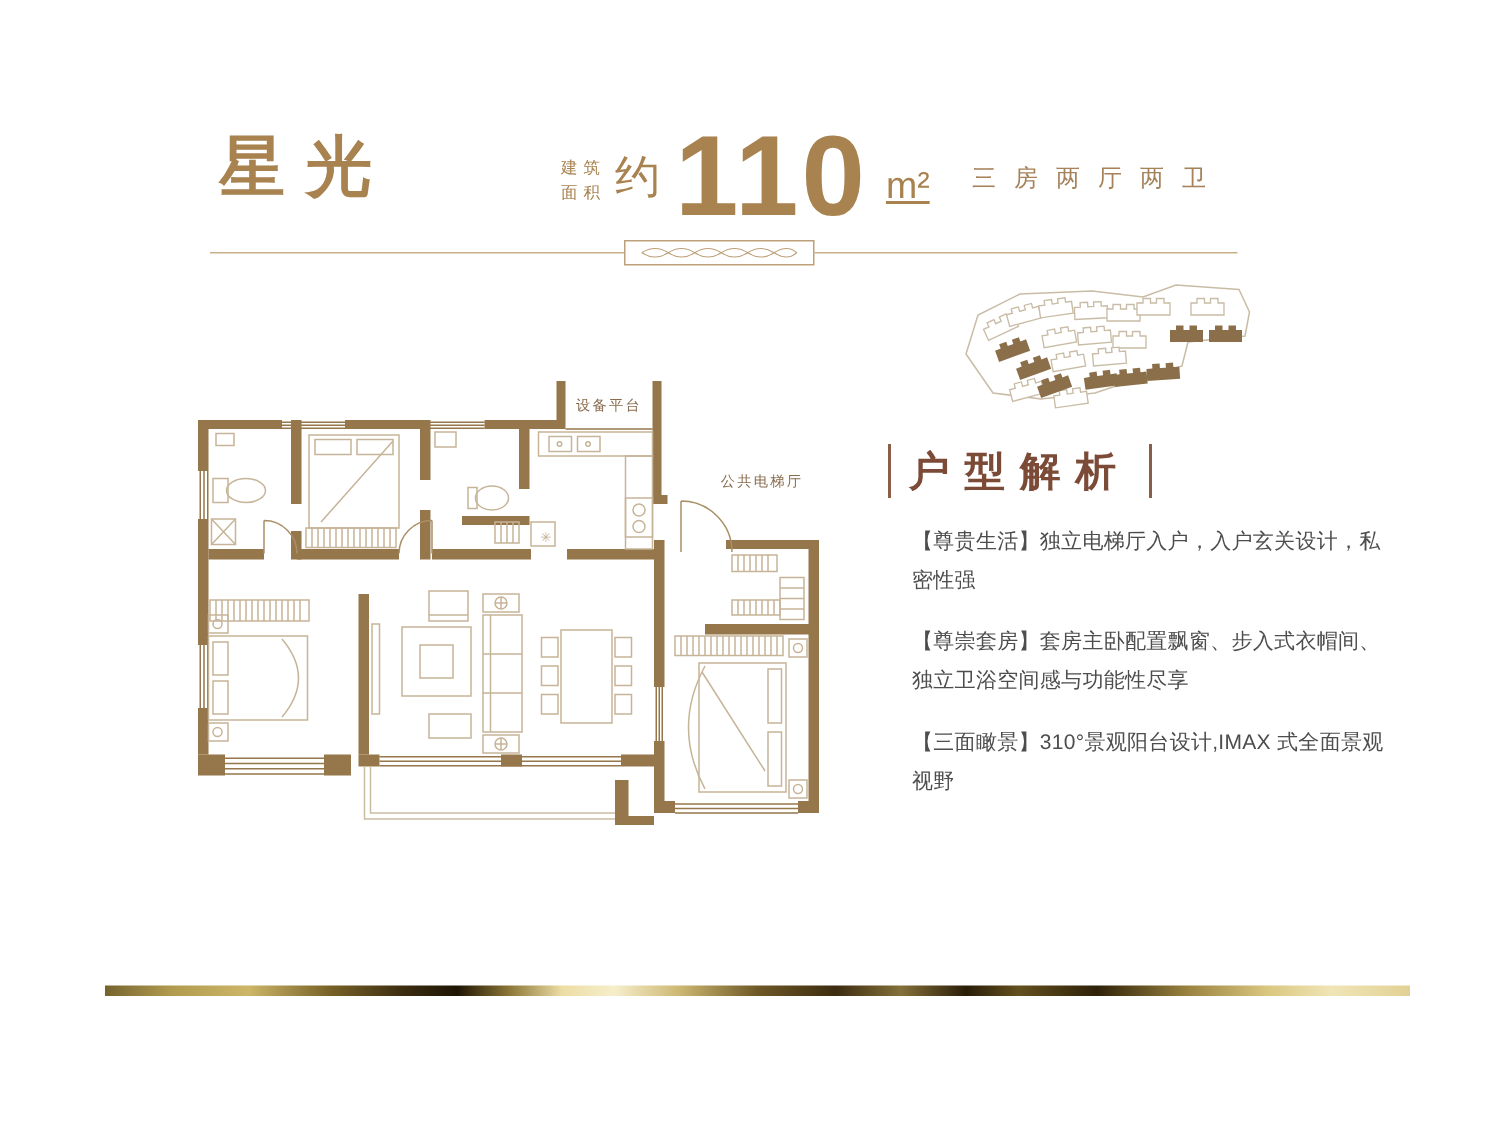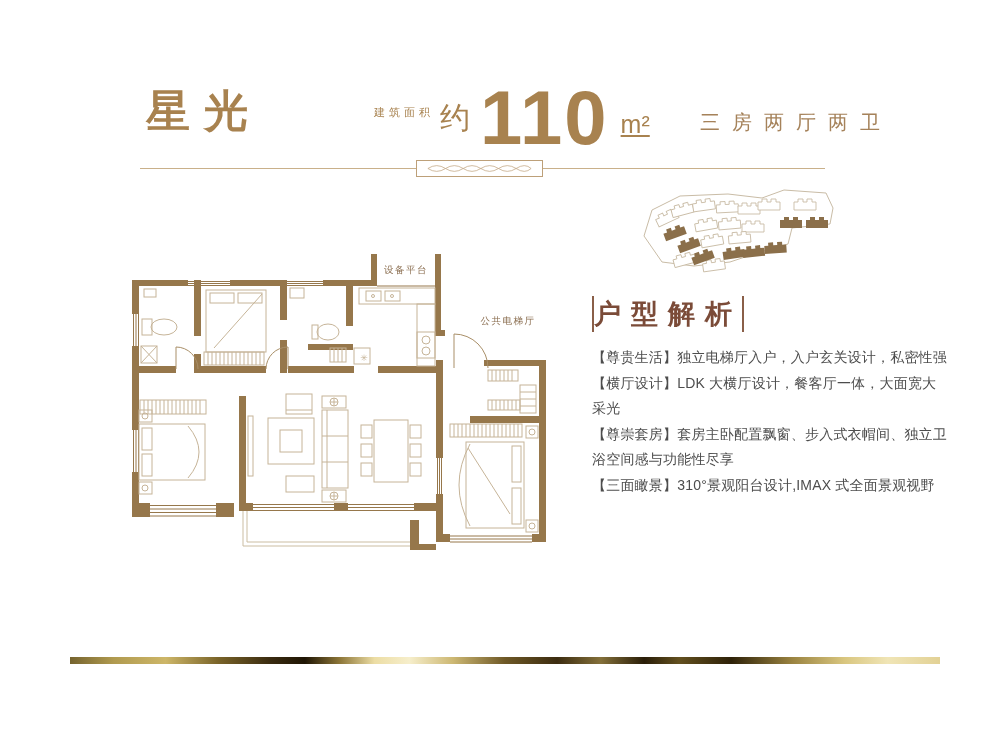--- a/index.html
+++ b/index.html
@@ -3,43 +3,43 @@
 <meta charset="utf-8">
 <style>
   html,body{margin:0;padding:0;background:#fff;}
   .page{position:relative;width:1000px;height:664px;background:#ffffff;overflow:hidden;
         font-family:"Liberation Sans",sans-serif;}
 
   
   .title{position:absolute;left:146px;top:90px;font-family:"Liberation Serif",serif;
          font-size:44px;font-weight:700;color:#a8824f;letter-spacing:14px;line-height:1;}
   .area-group{position:absolute;left:374px;top:82px;display:flex;align-items:flex-start;color:#a8824f;}
-  .area-label{display:flex;flex-direction:row;font-size:11px;letter-spacing:4px;
+  .area-label{display:flex;flex-direction:column;font-size:11px;letter-spacing:4px;
               line-height:1.5;margin-top:22px;}
   .area-approx{font-family:"Liberation Serif",serif;font-size:30px;margin:16px 0 0 6px;}
   .area-value{font-size:76px;font-weight:700;line-height:0.95;letter-spacing:2px;margin-left:10px;}
   .area-unit{font-size:25px;margin:28px 0 0 12px;text-decoration:underline;}
-  .layout-spec{position:absolute;left:700px;top:109px;font-size:20px;letter-spacing:12px;color:#a5825a;}
+  .layout-spec{position:absolute;left:648px;top:109px;font-size:16px;letter-spacing:12px;color:#a5825a;}
   .divider-line{position:absolute;left:140px;top:168px;width:685px;height:1px;background:#c9b08a;}
   .divider-box{position:absolute;left:416px;top:160px;width:127px;height:17px;background:#fff;
                border:1px solid #bda079;box-sizing:border-box;}
   .divider-box svg{display:block;width:100%;height:100%;}
 
   
   .floorplan{position:absolute;left:118px;top:248px;width:452px;height:322px;}
   .siteplan{position:absolute;left:636px;top:186px;width:212px;height:98px;}
   .fp-label{font-size:9.5px;letter-spacing:1.5px;fill:#8a6d4f;}
 
   
   .analysis{position:absolute;left:592px;top:296px;width:356px;}
   .analysis-heading{display:inline-block;font-family:"Liberation Serif",serif;font-size:27px;
-        font-weight:700;color:#7b4b38;letter-spacing:10px;padding:2px 0;
+        font-weight:700;color:#7b4b38;letter-spacing:10px;padding:2px 12px;
         border-left:2px solid #8a5f48;border-right:2px solid #8a5f48;line-height:1.2;}
   .analysis-items{margin-top:13px;font-size:14px;color:#4d4d4d;line-height:1.82;letter-spacing:0.2px;}
-  .analysis-items p{margin:0;}
+  .analysis-items p{margin:16px;}
 
   
   .disclaimer{position:absolute;left:74px;top:627px;width:866px;font-size:9.5px;
               color:#a39078;line-height:1.75;letter-spacing:0.3px;}
   .gold-bar{position:absolute;left:70px;top:657px;width:870px;height:8px;
     background:linear-gradient(90deg,#75632e 0%,#b09a4f 5%,#cdb668 11%,#7a6429 17%,
       #3a2b10 23%,#1f1504 27%,#8d7638 31%,#ecdda4 35%,#f6eecb 39%,#cdb873 44%,
       #6e5826 50%,#3c2c10 56%,#84703a 61%,#291d08 66%,#63501f 70%,#2e2108 76%,
       #9a8340 83%,#d9c67f 89%,#f0e5b6 94%,#e2d195 100%);}
 </style>
@@ -271,21 +271,20 @@
       <use href="#bldg" transform="translate(128,56) rotate(-4)"></use>
       <use href="#bldg" transform="translate(144,30)"></use>
       <use href="#bldg" transform="translate(170,30)"></use>
     </g>
   </svg>
 
   <div class="analysis">
     <div class="analysis-heading">户型解析</div>
     <div class="analysis-items">
       <p>【尊贵生活】独立电梯厅入户，入户玄关设计，私密性强</p>
-      <p>【横厅设计】LDK 大横厅设计，餐客厅一体，大面宽大采光</p>
       <p>【尊崇套房】套房主卧配置飘窗、步入式衣帽间、独立卫浴空间感与功能性尽享</p>
       <p>【三面瞰景】310°景观阳台设计,IMAX 式全面景观视野</p>
     </div>
   </div>
 
   <div class="gold-bar"></div>
 
 </div>
 
 </body></html>

